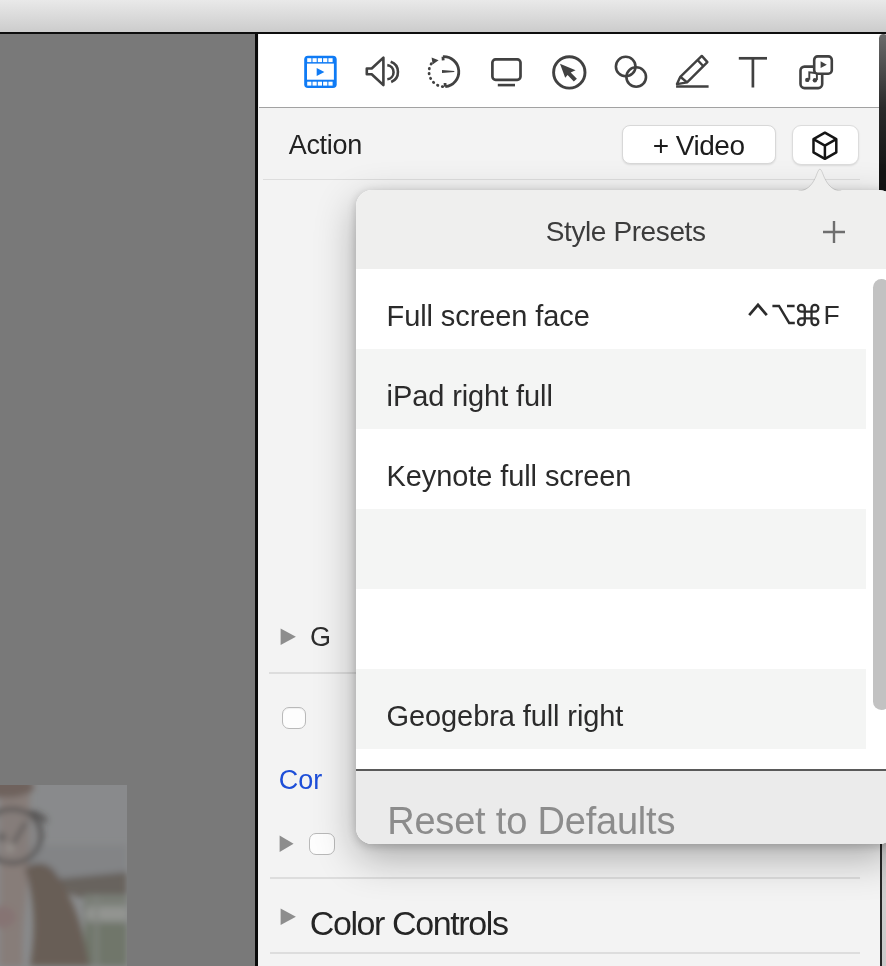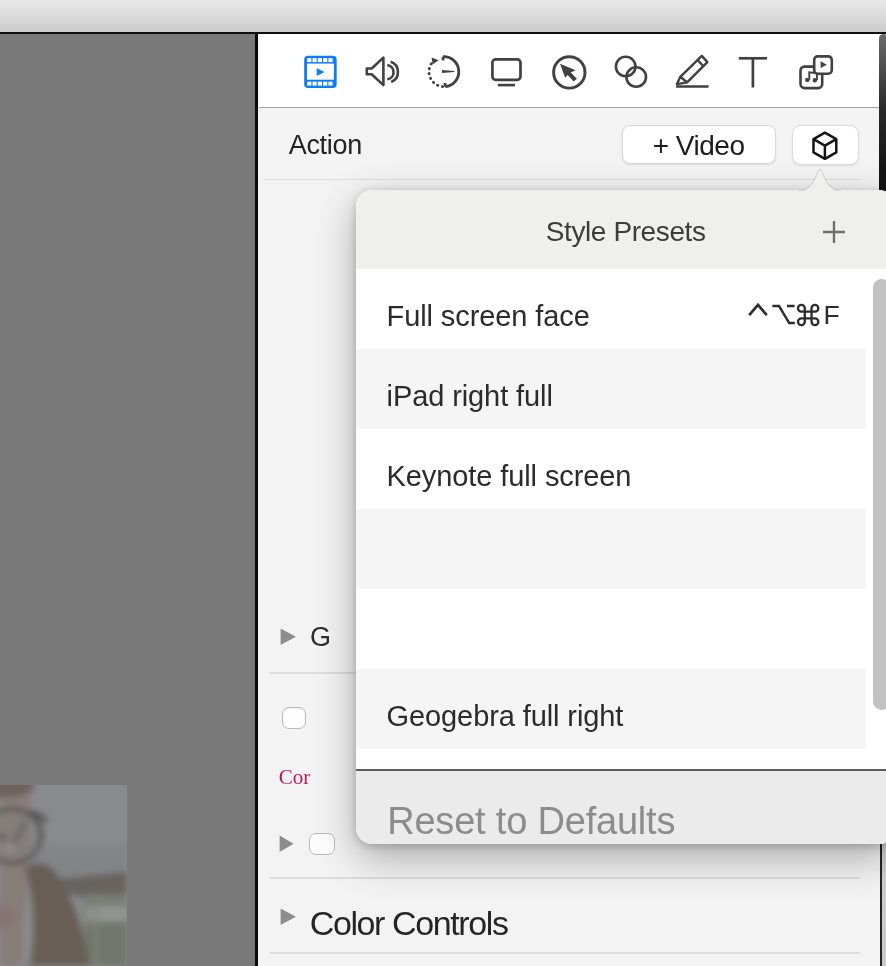--- a/index.html
+++ b/index.html
@@ -147,21 +147,21 @@
   <div class="abs" style="left:700px;top:568.5px;width:160px;height:37.5px;background:#fff;border:1px solid #c6c6c6;border-radius:6px;"></div>
   <div class="abs" style="left:700px;top:698px;width:160px;height:37.7px;background:#fff;border:1px solid #c6c6c6;border-radius:6px;"></div>
   <div class="abs" style="left:700px;top:757px;width:160px;height:35px;background:#fff;border:1px solid #c6c6c6;border-radius:6px;"></div>
 
   <svg class="abs" style="left:280px;top:627.5px;" width="16.5" height="17.5" viewBox="0 0 16.5 17.5">
       <path d="M0.6,0.6 L15.9,8.75 L0.6,16.9 Z" fill="#8d8d8d"></path>
     </svg>
   <div class="abs" style="left:310px;top:622px;font-size:27px;color:#2d2d2d;">G</div>
   <div class="abs" style="left:269px;top:672.3px;width:591px;height:1.3px;background:#dddddd;"></div>
   <div class="abs" style="left:282px;top:706.8px;width:22px;height:20.5px;background:#fdfdfd;border:1.4px solid #b9b9b9;border-radius:7px;box-shadow:inset 0 1px 1px rgba(0,0,0,0.06);"></div>
-  <div class="abs" style="left:278.8px;top:764.5px;height:24px;font-size:21px;color:#be185d;font-family:Liberation Serif, serif;">Cor</div>
+  <div class="abs" style="left:278.8px;top:764.5px;height:24px;font-size:27px;color:#1d4ed8;">Cor</div>
   <svg class="abs" style="left:279.2px;top:835.4px;" width="15.2" height="17.5" viewBox="0 0 15.2 17.5">
       <path d="M0.6,0.6 L14.6,8.75 L0.6,16.9 Z" fill="#8d8d8d"></path>
     </svg>
   <div class="abs" style="left:308.5px;top:832.6px;width:24px;height:20px;background:#fdfdfd;border:1.4px solid #b9b9b9;border-radius:7px;"></div>
   <div class="abs" style="left:270px;top:877.4px;width:590px;height:1.3px;background:#dddddd;"></div>
   <svg class="abs" style="left:279.6px;top:907.6px;" width="16.5" height="17.5" viewBox="0 0 16.5 17.5">
       <path d="M0.6,0.6 L15.9,8.75 L0.6,16.9 Z" fill="#8d8d8d"></path>
     </svg>
   <div class="abs" style="left:309.8px;top:903.5px;font-size:34px;letter-spacing:-1.4px;color:#252525;">Color Controls</div>
   <div class="abs" style="left:270px;top:952.4px;width:590px;height:1.3px;background:#dddddd;"></div>

